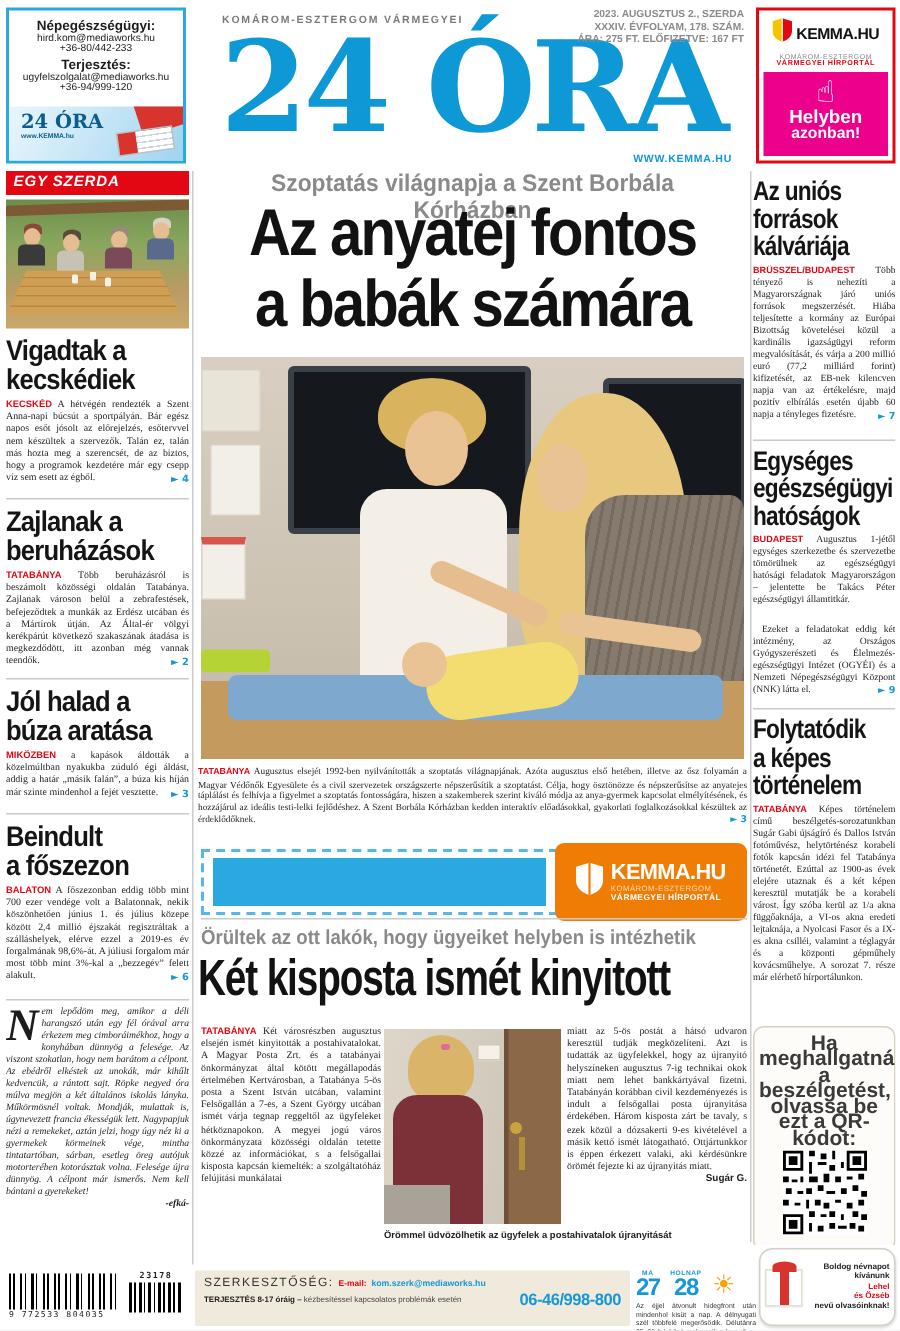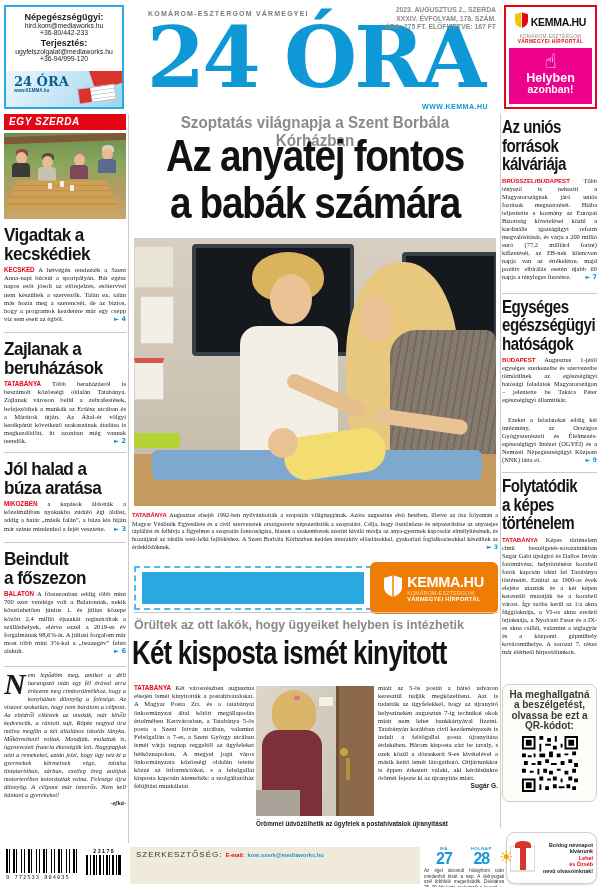--- a/index.html
+++ b/index.html
@@ -123,21 +123,21 @@
   .pp-sign { position:absolute; left:62px; top:10px; width:16px; height:11px; background:#f4f1e8; border:1px solid #cfc8ba; }
   .post-caption { left:256px; top:820px; width:200px; font-size:6.3px; font-weight:700; color:#222; }
 
   
   .rightcol { left:502px; top:114px; width:95px; height:716px; overflow:hidden; }
   .rightcol .hl { font-size:18px; line-height:18.5px; transform:scaleX(.84); transform-origin:0 0; margin:4px 0 3px; }
   .rightcol .body-txt { font-size:6.4px; line-height:8px; }
   .indent { text-indent:6px; }
 
   .qr-box { border:1px solid #d8cfbe; border-radius:7px; background:#fdfcf8; text-align:center; padding:5px 3px; margin-top:6px; }
-  .qr-text { font-size:10px; font-weight:700; color:#3a3a3a; line-height:10.5px; margin-bottom:4px; }
+  .qr-text { font-size:14px; font-weight:700; color:#3a3a3a; line-height:10.5px; margin-bottom:4px; }
 
   .nameday { left:506px; top:832px; width:91px; height:52px; background:#fff; border:1px solid #d5d0c6; border-radius:9px; box-shadow:0 1px 2px rgba(0,0,0,.15); display:flex; align-items:center; padding:3px; gap:3px; }
   .nd-text { flex:1; text-align:right; font-size:5.4px; line-height:6.6px; color:#222; font-weight:700; }
   .nd-red { color:#e30613; }
   .gift { position:relative; width:25px; height:25px; background:#fff; border:1px solid #e3ded2; box-shadow:0 1px 1px rgba(0,0,0,.12); }
   .gift::before { content:""; position:absolute; left:9px; top:0; width:6px; height:100%; background:#d6342c; }
   .gift::after { content:""; position:absolute; left:4px; top:-6px; width:16px; height:7px; background:#d6342c; border-radius:50% 50% 0 0; }
 
   
   .barcode-wrap { left:6px; top:847px; width:118px; height:36px; }
@@ -152,21 +152,21 @@
   .f-row1 { font-size:8px; letter-spacing:1px; color:#333; }
   .f-email-lbl { font-size:5.6px; letter-spacing:0; color:#e30613; font-weight:700; }
   .f-email { font-size:5.8px; letter-spacing:0; color:#1797d4; font-weight:700; }
   .f-row { display:flex; justify-content:space-between; align-items:center; margin-top:1.5px; }
   .f-left { font-size:5.3px; color:#444; }
   .f-left b { font-weight:700; color:#222; }
   .f-phone { font-size:11px; font-weight:700; color:#1797d4; letter-spacing:-.3px; }
 
   .weather { left:424px; top:846px; width:80px; }
   .w-top { display:flex; align-items:flex-end; gap:7px; }
-  .w-cell { text-align:center;margin-left:12px; }
+  .w-cell { text-align:center; }
   .w-lbl { font-size:4.4px; font-weight:700; color:#1797d4; letter-spacing:.4px; }
   .w-temp { font-size:16px; line-height:15px; font-weight:700; color:#1797d4; letter-spacing:-1px; }
   .w-sun { font-family:"DejaVu Sans",sans-serif; font-size:17px; line-height:17px; color:#f7a200; }
   .w-fc { margin-top:2px; font-size:4.6px; line-height:5.7px; text-align:justify; color:#333; }
   .w-fc .pref { font-size:4.8px; float:none; }
 </style>
 </head>
 <body>
 
 <div class="page">
@@ -443,20 +443,24 @@
     <div class="bc-addon"></div>
     <div class="bc-addon-num">23178</div>
   </div>
 
   <div class="abs footer-cream">
     <div class="f-row1">
       <span>SZERKESZTŐSÉG:</span>
       <span class="f-email-lbl">E-mail:</span>
       <span class="f-email">kom.szerk@mediaworks.hu</span>
     </div>
+    <div class="f-row">
+      <span class="f-left"><b>TERJESZTÉS 8-17 óráig –</b> <span>kézbesítéssel kapcsolatos problémák esetén</span></span>
+      <span class="f-phone">06-46/998-800</span>
+    </div>
   </div>
 
   <div class="abs weather">
     <div class="w-top">
       <div class="w-cell">
         <div class="w-lbl">MA</div>
         <div class="w-temp">27</div>
       </div>
       <div class="w-cell">
         <div class="w-lbl">HOLNAP</div>

